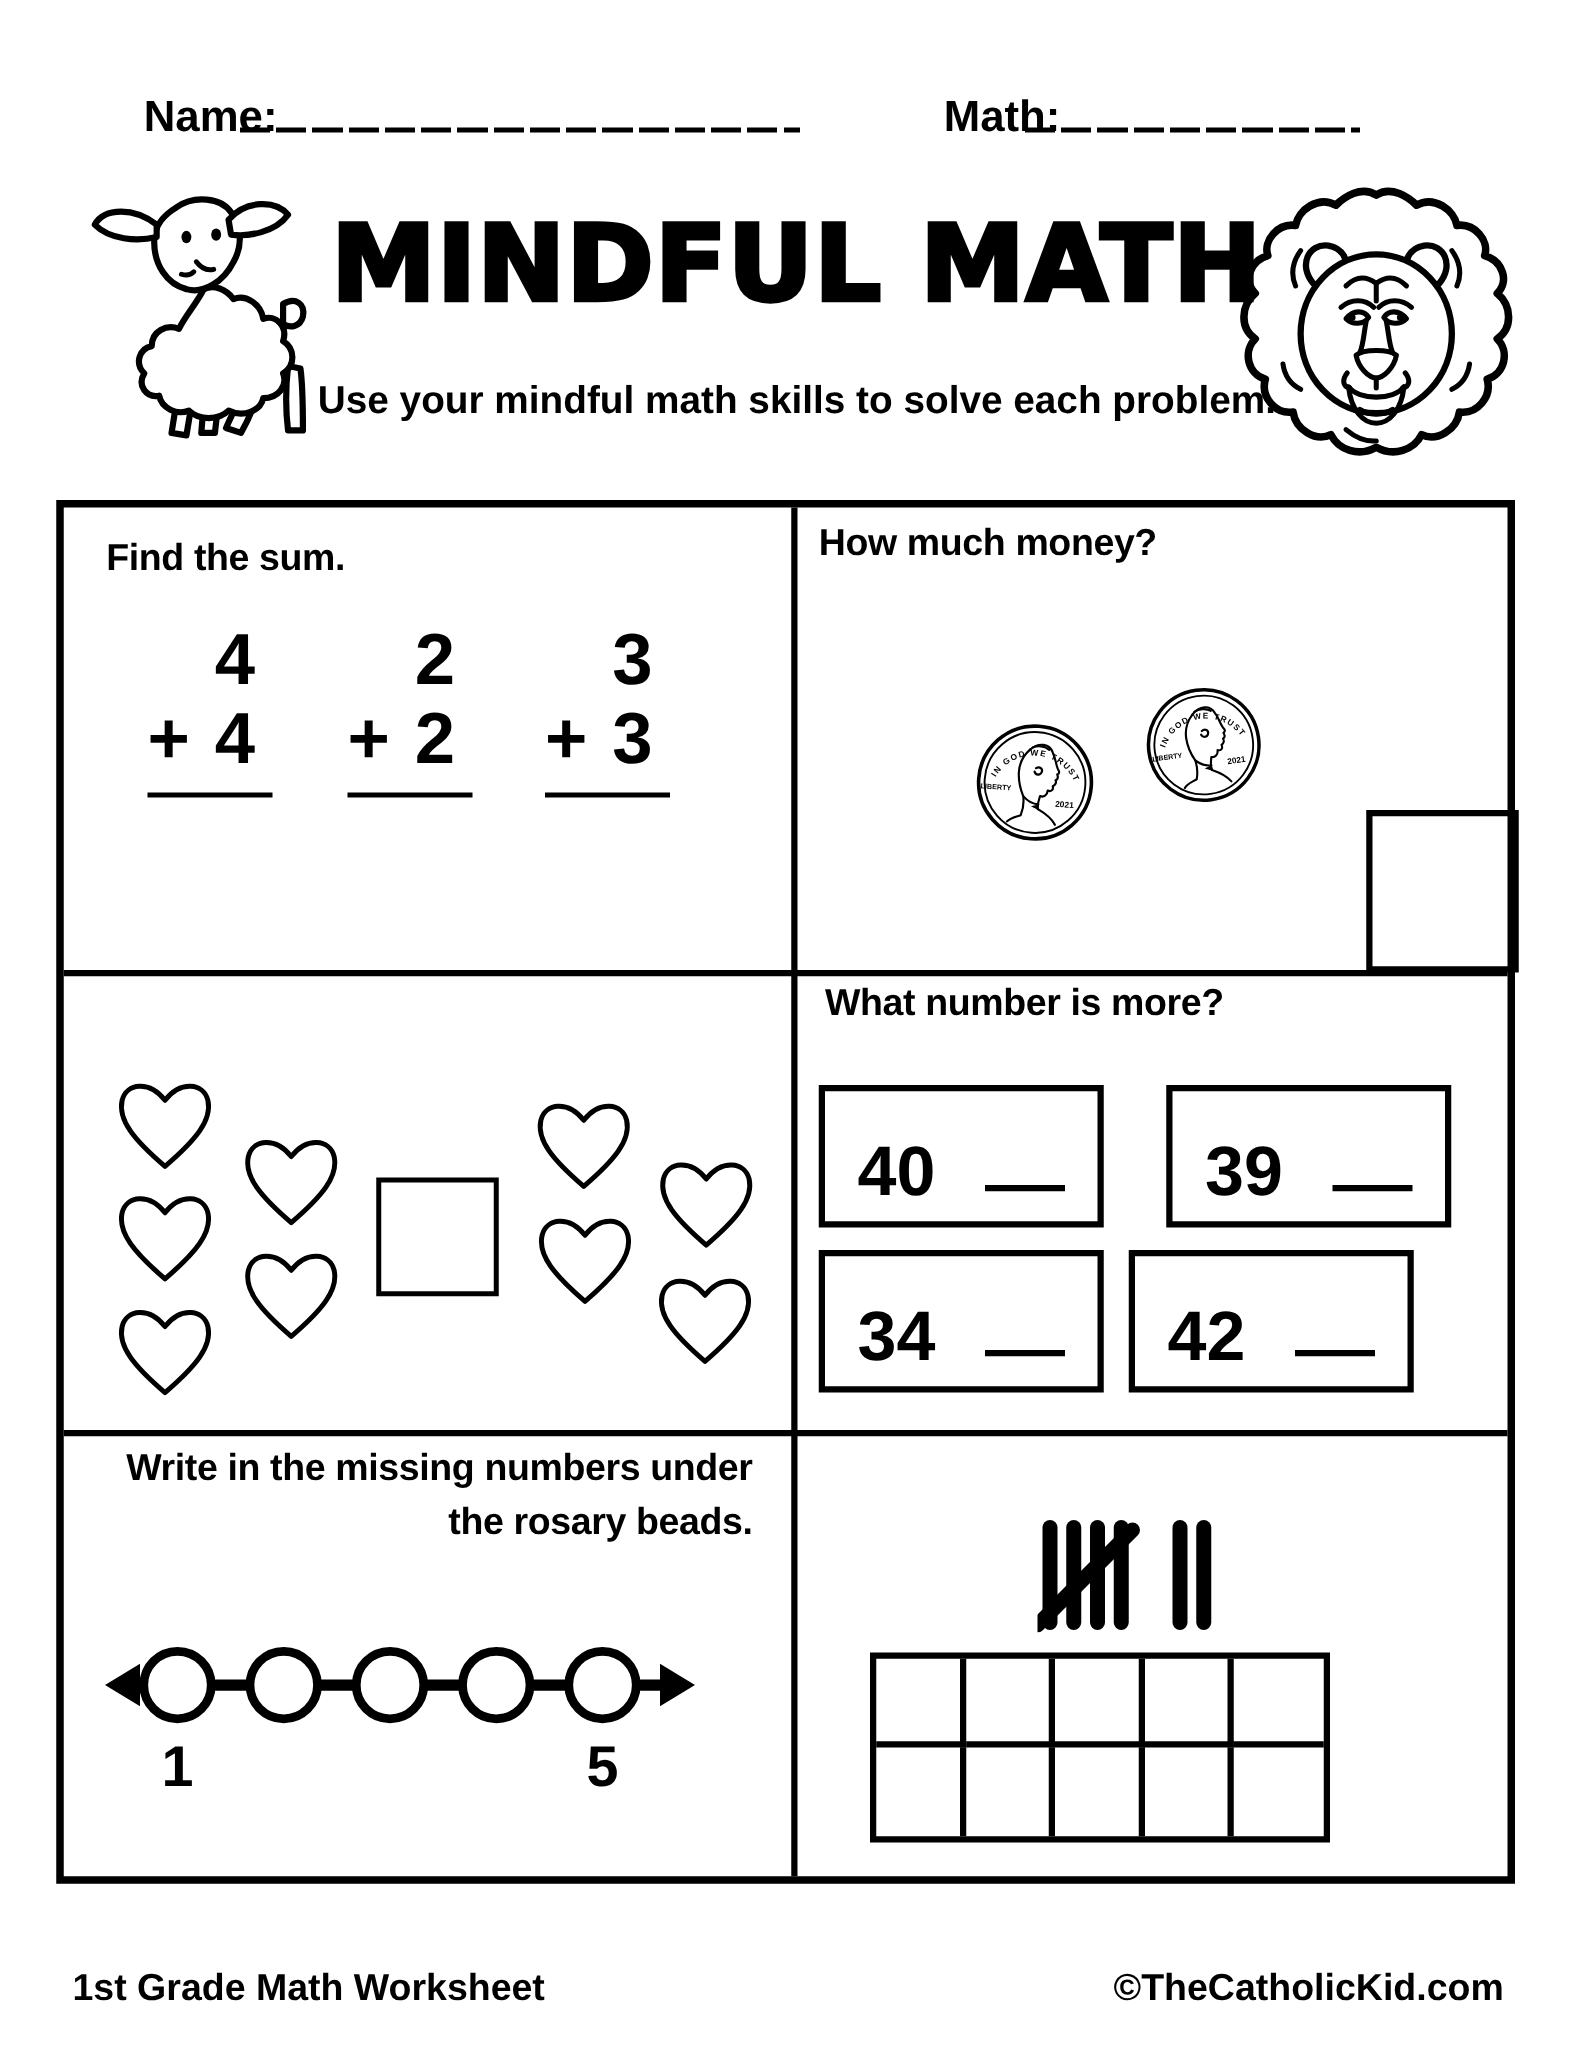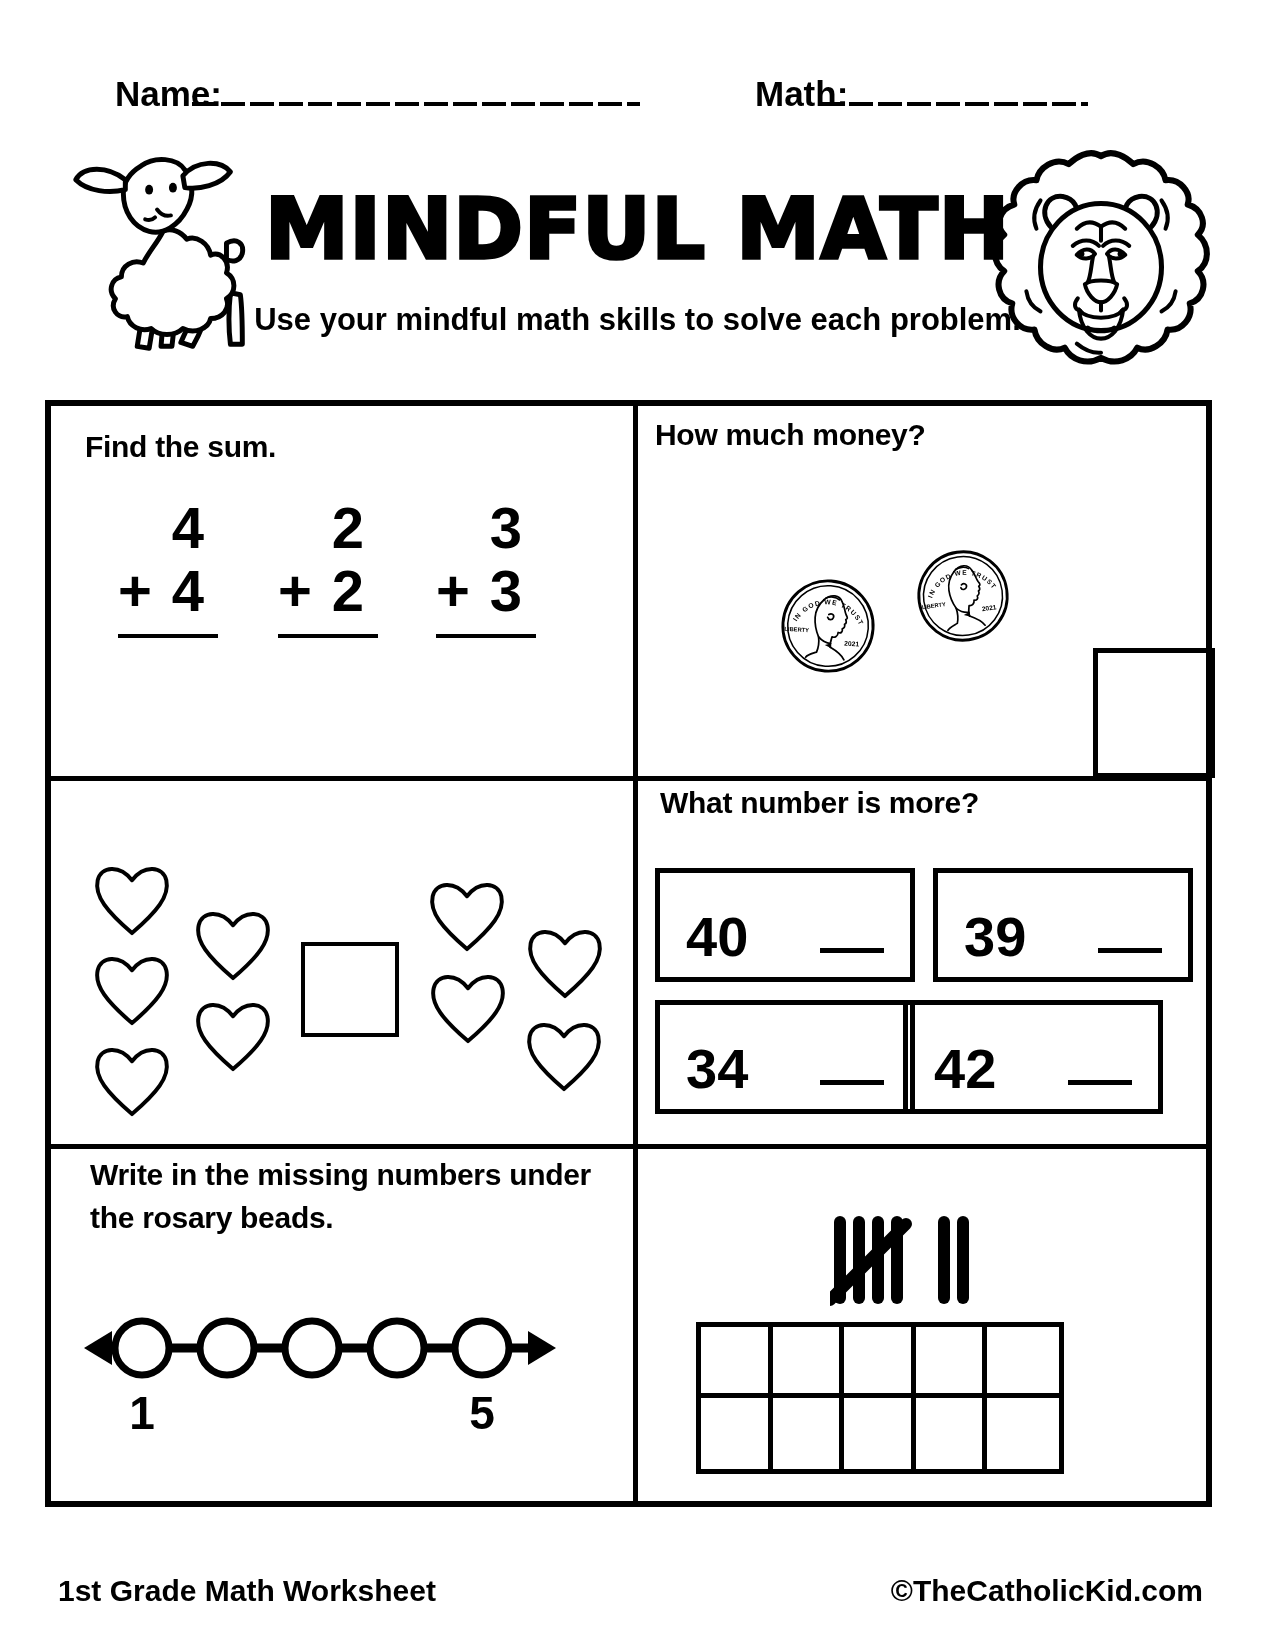--- a/index.html
+++ b/index.html
@@ -17,60 +17,60 @@
     background:repeating-linear-gradient(90deg,#000 0 24px,transparent 24px 29px); }
   .name-label { left:115px; top:74px; }
   .name-line  { left:192px; top:102px; width:448px; }
   .date-label { left:755px; top:74px; }
   .date-line  { left:820px; top:102px; width:268px; }
 
   
   .lamb { left:46px; top:148px; width:238px; height:222px; }
   .lion { left:980px; top:142px; width:242px; height:242px; }
   .title {
-    left:0; right:0; top:180px; text-align:center;
+    left:0; right:0; top:162px; text-align:center;
     font-family:"DejaVu Sans", sans-serif; font-weight:bold;
     font-size:84px; letter-spacing:1px; -webkit-text-stroke:3.5px #000;
   }
   .subtitle { left:0; right:0; top:302px; text-align:center;
     font-size:31px; font-weight:600; }
 
   
   .grid { left:45px; top:400px; width:1167px; height:1107px; border:6px solid #000; }
   .v-div { position:absolute; left:582px; top:0; width:5px; height:100%; background:#000; }
   .h-div { position:absolute; left:0; width:100%; height:5px; background:#000; }
   .h-div.h1 { top:370px; } .h-div.h2 { top:738px; }
 
   .heading { font-size:30px; font-weight:600; letter-spacing:-0.3px; }
   .h-sum     { left:85px;  top:418px;margin-top:12px; }
   .h-money   { left:655px; top:418px; }
   .h-compare { left:85px;  top:786px; white-space:pre; }
   .h-next    { left:660px; top:786px; }
-  .h-rosary  { left:90px;  top:1154px; width:512px; line-height:1.42; }
+  .h-rosary  { left:90px;  top:1154px; width:512px; line-height:1.42;text-align:right; }
   .h-ten     { left:660px; top:1154px; }
 
   
   .add-prob { position:absolute; top:497px; width:100px; font-size:58px; font-weight:600; }
   .ap-top { text-align:right; padding-right:14px; line-height:1.08; }
   .ap-bot { display:flex; justify-content:space-between; line-height:1.08; }
   .ap-bot .ap-num { padding-right:14px; }
   .ap-line { border-bottom:4px solid #000; margin-top:12px; }
 
   
   .penny { position:absolute; }
   .penny svg { width:100%; height:100%; display:block; }
   .money-box { left:1093px; top:648px; width:122px; height:130px; border:5px solid #000; }
 
   
   .heart { position:absolute; width:88px; height:82px; }
   .heart svg { width:100%; height:100%; display:block; }
   .cmp-square { left:301px; top:942px; width:98px; height:95px; border:4px solid #000; }
 
   
-  .num-box { position:absolute; width:260px; height:114px; border:5px solid #000; }
+  .num-box { position:absolute; width:228px; height:114px; border:5px solid #000; }
   .num-box .num { position:absolute; left:26px; bottom:12px;
     font-size:56px; font-weight:600; line-height:1; }
   .num-box .blank { position:absolute; right:26px; bottom:24px; width:64px;
     border-bottom:5px solid #000; }
 
   
   .rosary-svg { left:80px; top:1300px; width:480px; height:96px; }
   .bead-label { position:absolute; width:44px; text-align:center;
     font-size:46px; font-weight:600; }
   .bl-first { left:120px; top:1386px; }

